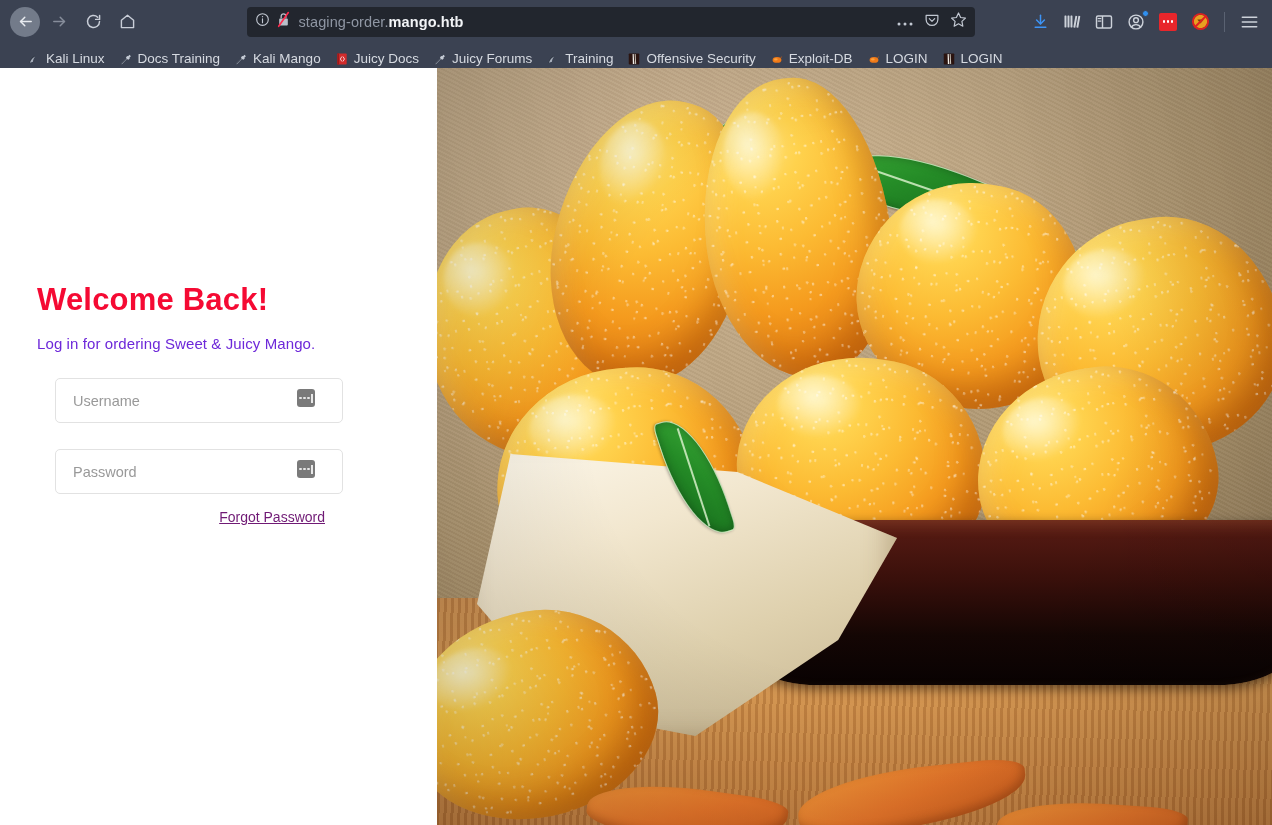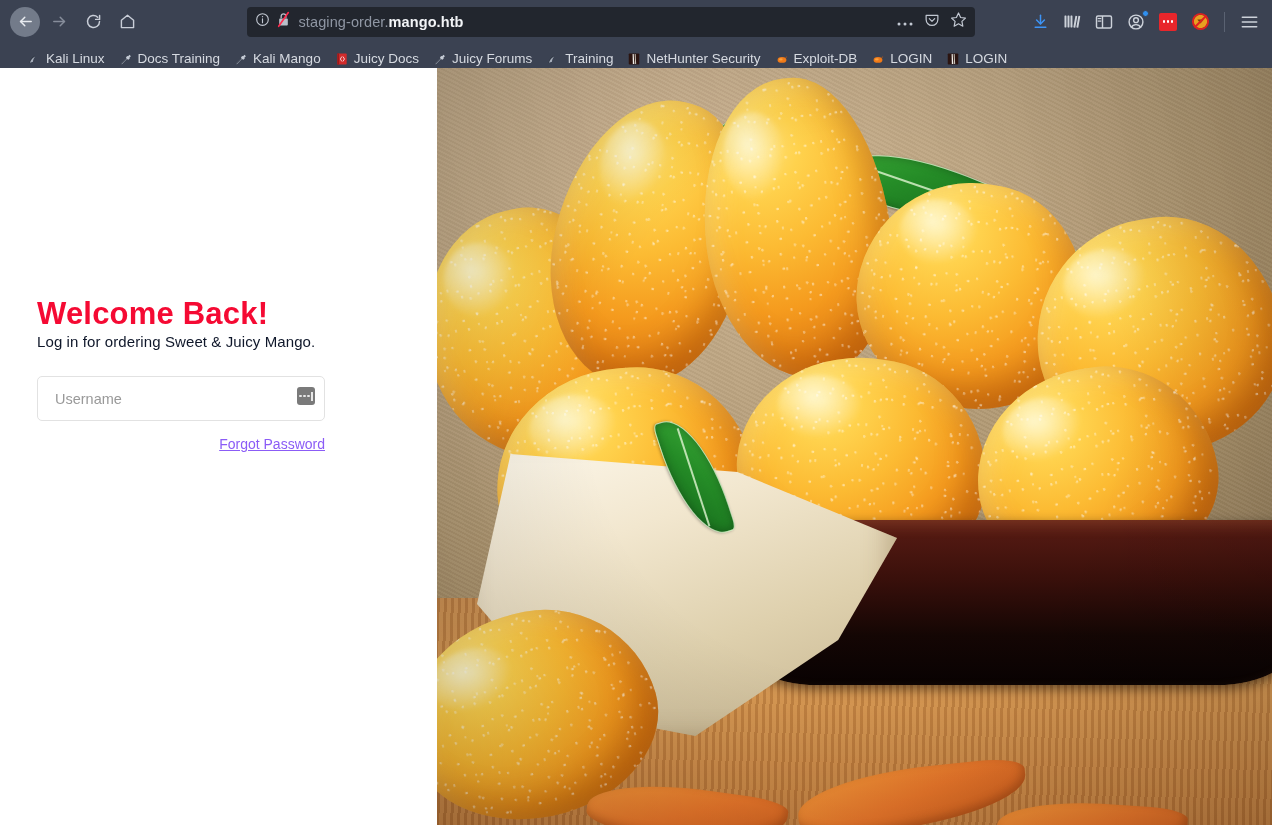--- a/index.html
+++ b/index.html
@@ -108,52 +108,53 @@
   #left-panel {
     width: 437px;
     height: 757px;
     background: #ffffff;
     position: relative;
     flex: 0 0 437px;
   }
   #login-box {
     position: absolute;
     left: 37px;
-    top: 229px;
+    top: 215px;
     width: 288px;
   }
   #welcome-title {
     font-size: 31px;
     font-weight: bold;
     color: #f50a33;
     letter-spacing: 0.2px;
     line-height: 1.1;
   }
   #welcome-sub {
-    margin-top: 2px;
+    margin-top: 18px;
     font-size: 15px;
-    color: #0f172a;
+    color: #6d28d9;
     letter-spacing: 0.1px;
   }
   .field {
     position: relative;
     margin-top: 26px;
     height: 45px;
   }
   .field input {
     width: 288px;
     height: 45px;
     border: 1px solid #e2e2e2;
     border-radius: 5px;
     background: #fff;
     font-size: 14.5px;
     font-family: "Liberation Sans", sans-serif;
     color: #333;
     padding: 0 60px 0 17px;
     outline: none;
+    margin-left: 18px;
   }
   .field input::placeholder { color: #999999; }
   .autofill-ico {
     position: absolute;
     right: 10px;
     top: 11px;
     width: 18px; height: 18px;
     background: #7a7a7a;
     border-radius: 3px;
     display: flex; align-items: center; justify-content: center;
@@ -164,21 +165,21 @@
   }
   .autofill-ico .bar { width: 2px; height: 9px; background: #e8e8e8; border-radius:0; }
 
   #forgot-row {
     margin-top: 14px;
     text-align: right;
     width: 288px;
   }
   #forgot-link {
     font-size: 14px;
-    color: #8b5cf6;
+    color: #701a75;
     text-decoration: underline;
     cursor: pointer;
   }
   #login-button {
     margin-top: 22px;
     width: 288px;
     height: 42px;
     border: none;
     border-radius: 3px;
     background: linear-gradient(90deg, #f5052c 0%, #f42a1e 18%, #f4681a 48%, #fa9211 78%, #fca50a 100%);
@@ -464,21 +465,21 @@
       </svg>
       <span>Training</span>
     </div>
 
     <div class="bm">
       <svg class="bm-ico" viewBox="0 0 24 24">
         <rect x="3" y="2.6" width="18" height="18.8" rx="1.4" fill="#2b1410"></rect>
         <path d="M9.6 3.6h1.9l1.1 16.8H10z" fill="#f2f0ea"></path>
         <path d="M13.2 3.6h1.6l.9 16.8h-1.8z" fill="#c9c5bb"></path>
       </svg>
-      <span>NetHunter Security</span>
+      <span>Offensive Security</span>
     </div>
 
     <div class="bm">
       <svg class="bm-ico" viewBox="0 0 24 24">
         <ellipse cx="12" cy="13.6" rx="7.6" ry="5" fill="#f07a18"></ellipse>
         <ellipse cx="10" cy="12.6" rx="3.2" ry="2.1" fill="#fba23e"></ellipse>
         <path d="M18 9.6c1.6-1.6 3-2.2 3-2.2s-.9 1.8-2.4 3.2z" fill="#c85c10"></path>
       </svg>
       <span>Exploit-DB</span>
     </div>
@@ -515,20 +516,29 @@
       <div class="field">
         <input type="text" placeholder="Username" style="">
         <span class="autofill-ico">
           <i></i>
             <i></i>
             <i></i>
             <span class="bar"></span>
         </span>
       </div>
 
+      <div class="field">
+        <input type="password" placeholder="Password" style="">
+        <span class="autofill-ico">
+          <i></i>
+            <i></i>
+            <i></i>
+            <span class="bar"></span>
+        </span>
+      </div>
 
       <div id="forgot-row">
         <a id="forgot-link" href="#">Forgot Password</a>
       </div>
 
 
     </div>
   </div>
 
   <div id="hero">

